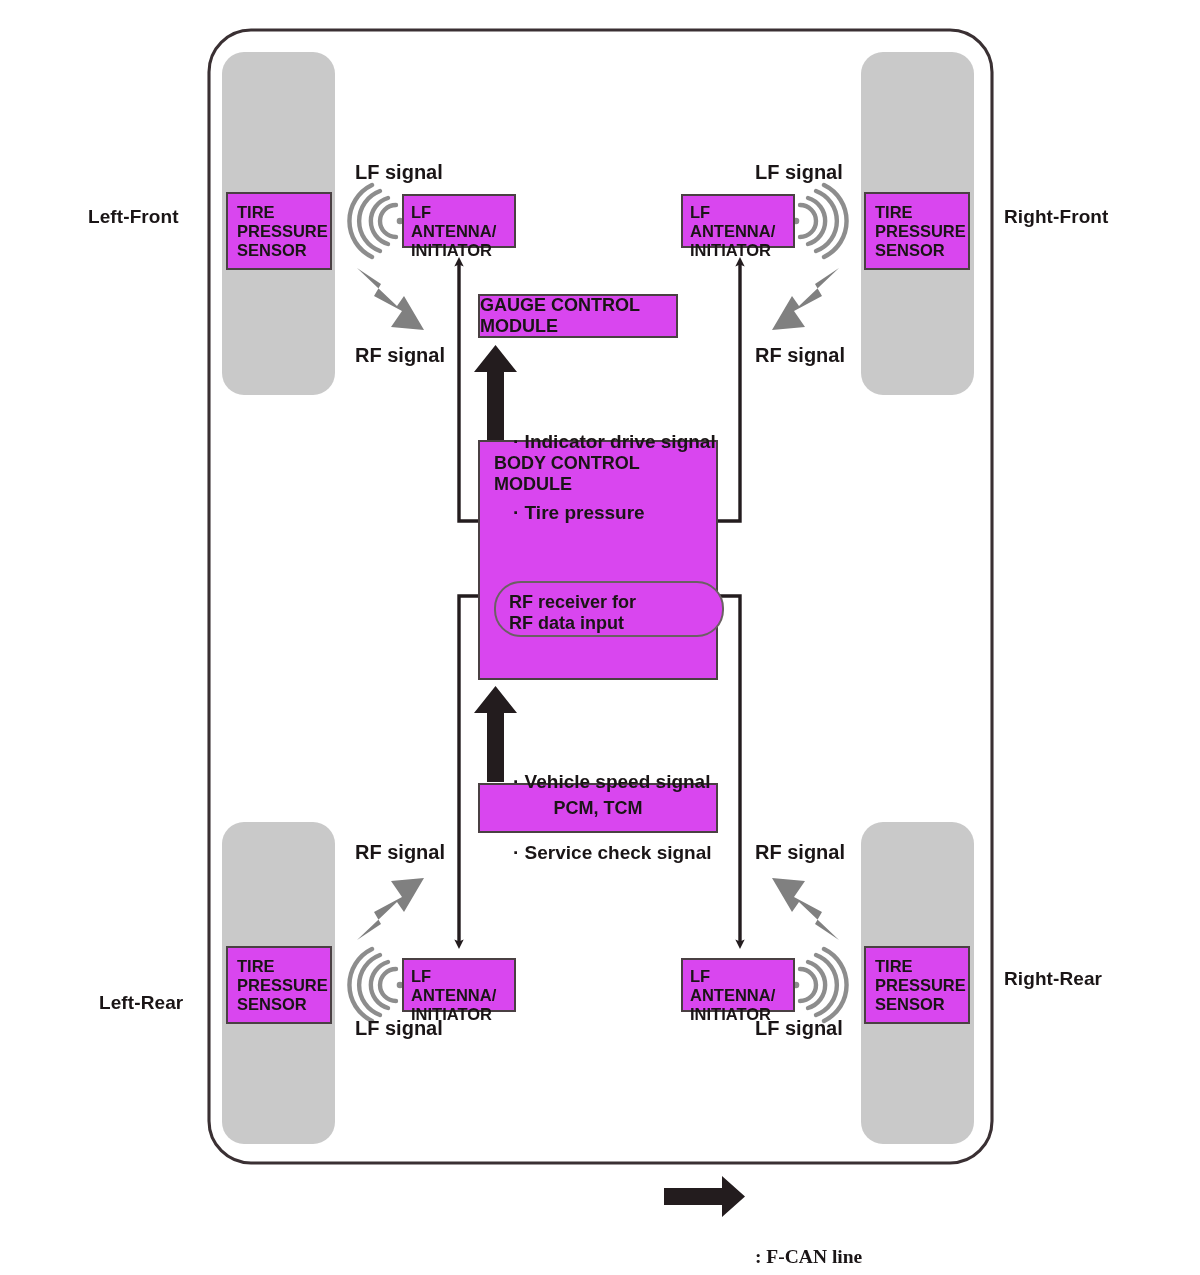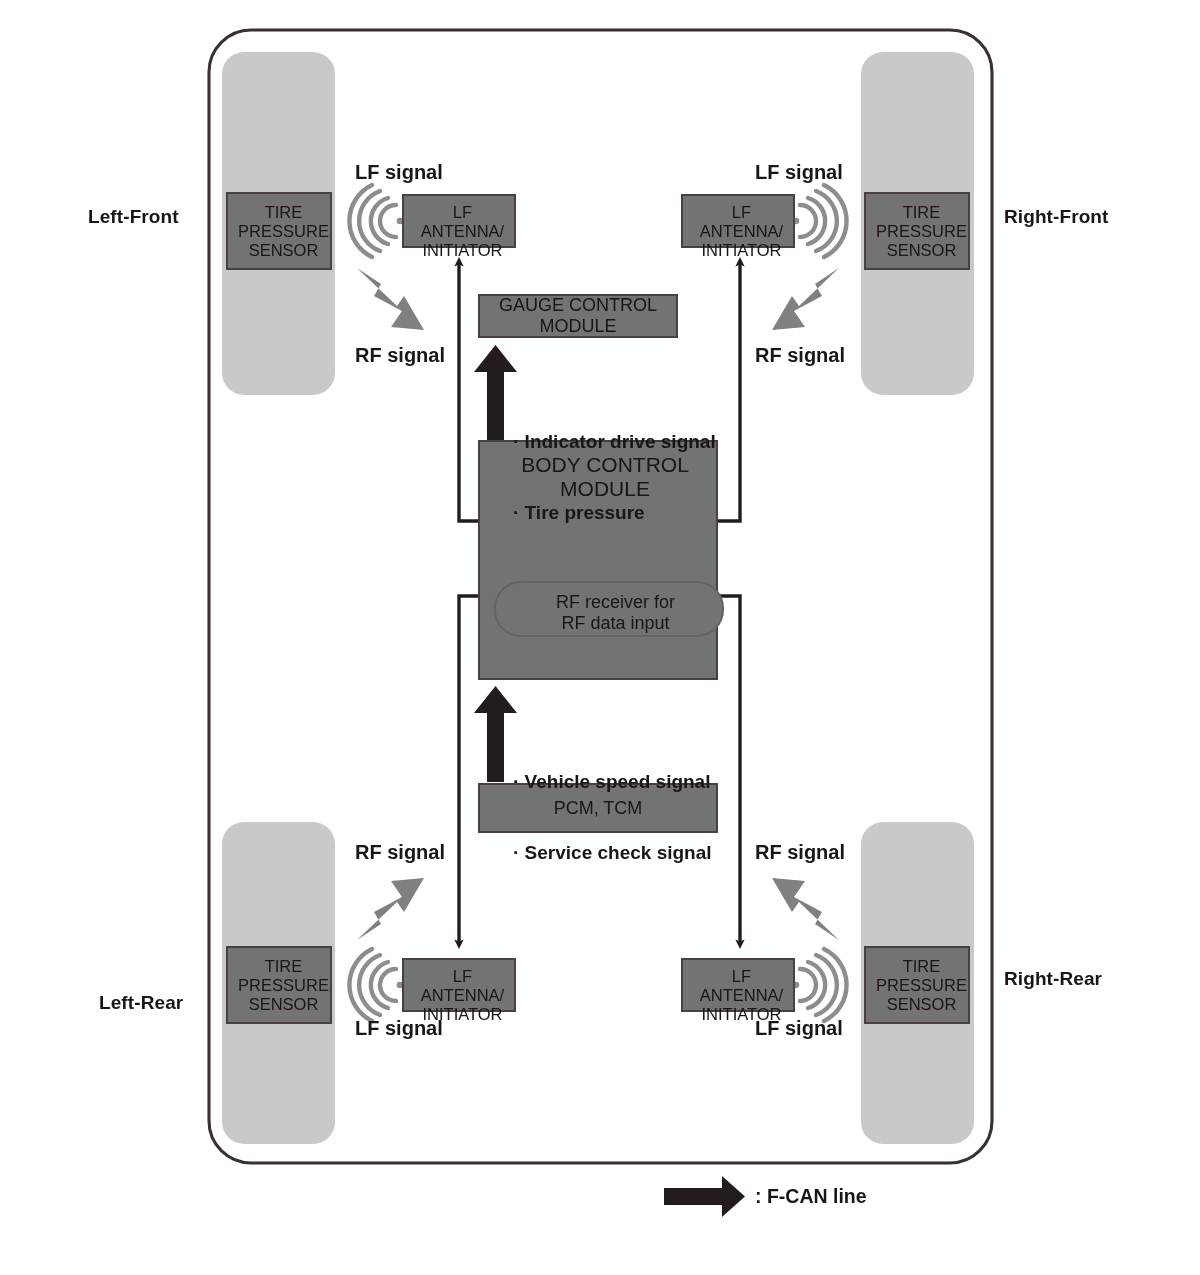--- a/index.html
+++ b/index.html
@@ -11,27 +11,27 @@
   }
   #stage{position:absolute;left:0;top:0;width:1200px;height:1275px;}
   svg#layer{position:absolute;left:0;top:0;width:1200px;height:1275px;}
 
   .lbl{position:absolute;font-weight:bold;white-space:pre;line-height:1.15;}
 
   
   .corner-name{font-size:19px;letter-spacing:.1px;}
 
   
-  .box{position:absolute;background:#737373;border:2.5px solid #4a4043;
-       box-sizing:border-box;font-weight:normal;line-height:1.14;text-align:center;}
+  .box{position:absolute;background:#d946ef;border:2.5px solid #4a4043;
+       box-sizing:border-box;font-weight:bold;line-height:1.14;}
   .box.sensor{font-size:16.5px;padding:9px 0 0 9px;}
   .box.ant{font-size:16.5px;padding:7px 0 0 7px;}
   .box.wide{font-size:18px;display:flex;align-items:center;justify-content:center;}
   .box.rfrx{font-size:18px;padding:9px 0 0 13px;border-width:2px;border-color:#6b6063;}
-  .box.bcm{font-size:21px;padding:11px 0 0 14px;}
+  .box.bcm{font-size:18px;padding:11px 0 0 14px;}
 
   
   .sig{font-size:20px;}
   
   .fcan{font-size:19px;line-height:1.24;}
   .legend-text{font-size:19.5px;}
 </style>
 </head>
 <body>
 
@@ -198,15 +198,15 @@
 
   <div class="lbl fcan" style="left:513px;top:723px;">
     <div>· Vehicle speed signal</div>
     <div>· Service check signal</div>
   </div>
   <div class="lbl fcan" style="left:513px;top:383px;">
     <div>· Indicator drive signal</div>
     <div>· Tire pressure</div>
   </div>
 
-  <div class="lbl legend-text" style="left:755px;top:1185px;">: F-CAN line</div>
+  <div class="lbl legend-text" style="left:755px;top:1246px;font-family:Liberation Serif, serif;">: F-CAN line</div>
 
 </div>
 
 </body></html>

